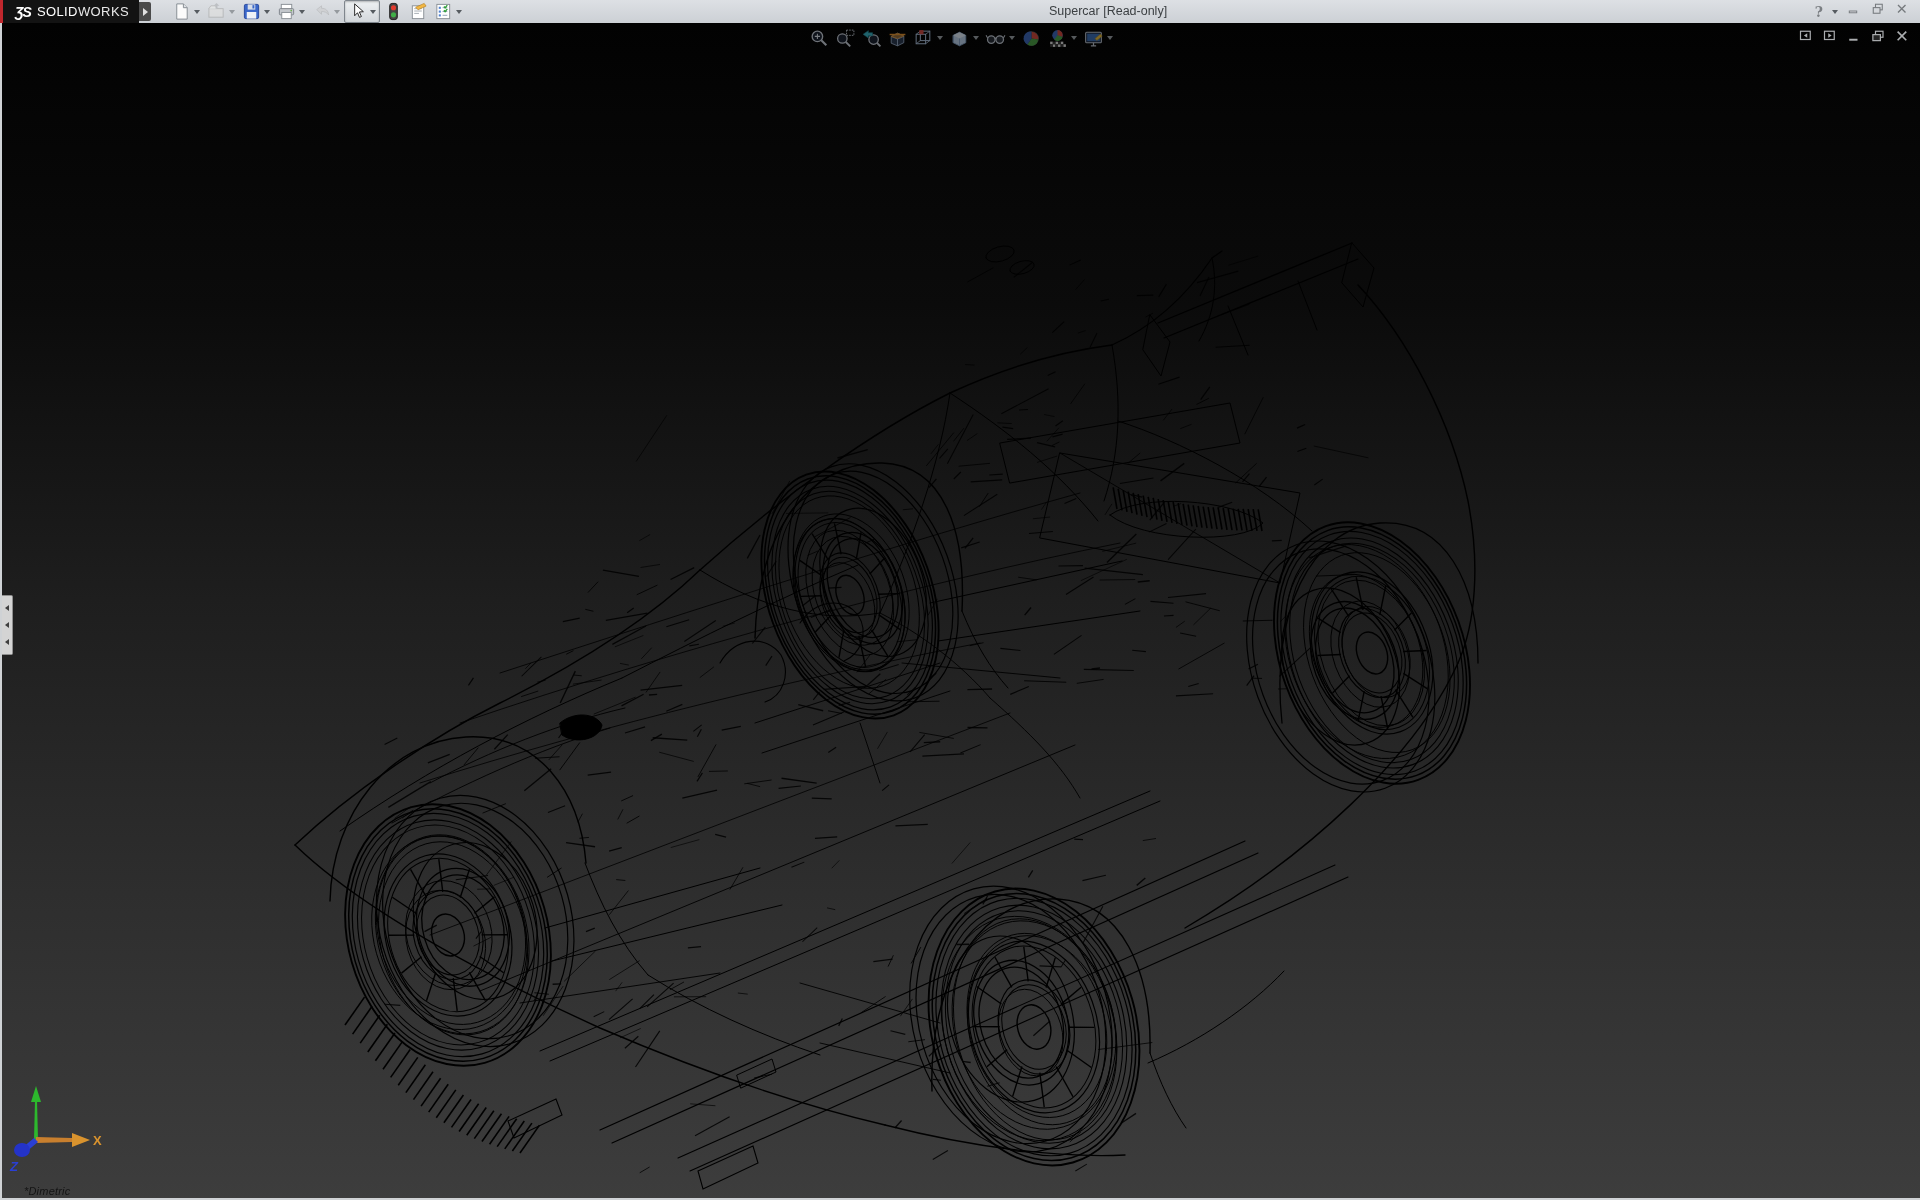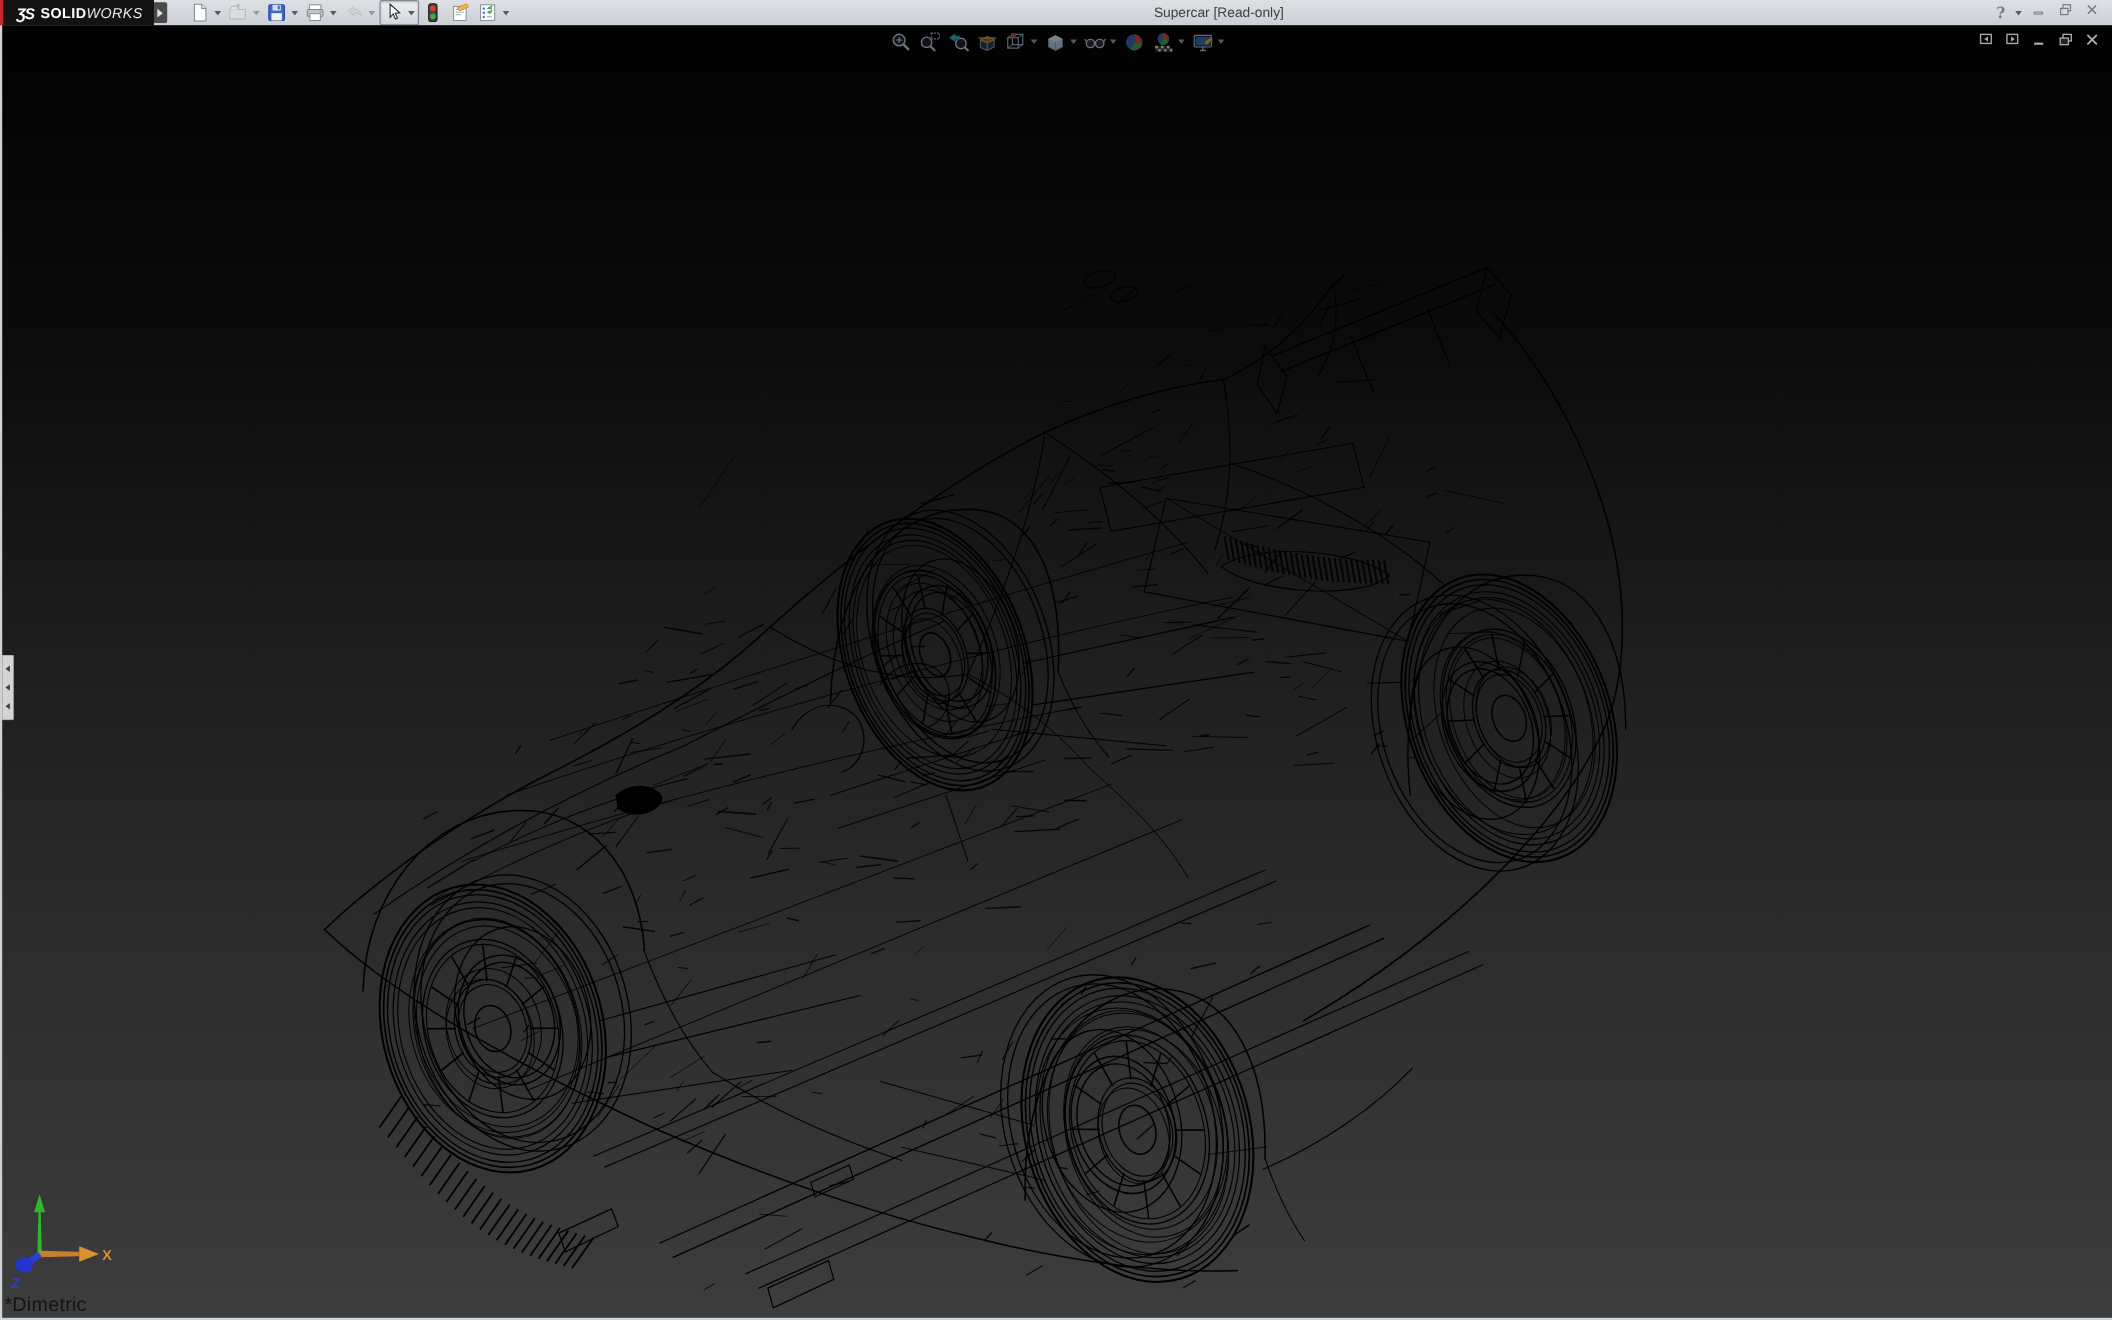--- a/index.html
+++ b/index.html
@@ -7,22 +7,22 @@
         font-family:"Liberation Sans",sans-serif;background:#14532d;user-select:none;}
   
   .titlebar{position:absolute;top:0;left:0;width:1920px;height:23px;
     background:linear-gradient(#dde0e4,#ccd0d5);border-bottom:1px solid #9ea3a8;
     display:flex;align-items:center;}
   .logo{height:23px;background:#131313;display:flex;align-items:center;gap:6px;
     padding:0 10px 0 0;position:relative;}
   .logo-red{width:3px;height:23px;background:#c1272d;margin-right:6px;}
   .logo-mark{color:#fff;font-style:italic;font-weight:bold;font-size:14px;letter-spacing:-1px;}
   .brand{color:#fff;font-size:13px;letter-spacing:.4px;}
-  .brand b{font-weight:700;margin-top:10px;}
-  .brand span{font-weight:400;color:#e8e8e8;font-style:italic;}
+  .brand b{font-weight:400;margin-top:10px;}
+  .brand span{font-weight:400;color:#e8e8e8;}
   .flyout{width:12px;height:19px;background:#4a4a4a;display:flex;align-items:center;
     justify-content:center;margin-right:18px;border-radius:0 2px 2px 0;}
   .flyout i{width:0;height:0;border-top:4px solid transparent;border-bottom:4px solid transparent;
     border-left:5px solid #e0e0e0;}
   .tb-toolbar{display:flex;align-items:center;height:23px;gap:1px;}
   .tb-group{display:flex;align-items:center;height:21px;padding:0 1px;}
   .tb-ic{width:22px;height:20px;display:flex;align-items:center;justify-content:center;}
   .tb-dd{width:10px;height:20px;display:flex;align-items:center;justify-content:center;}
   .tb-group.disabled .tb-ic{opacity:.45;filter:grayscale(.9);}
   .tb-group.disabled .dd3{opacity:.5;}
@@ -51,21 +51,21 @@
   .doc-ctrl{position:absolute;top:6px;right:10px;display:flex;align-items:center;gap:9px;}
   .doc-btn{display:flex;align-items:center;justify-content:center;opacity:.85;}
   
   .fm-tab{position:absolute;left:2px;top:572px;width:10px;height:52px;background:#d4d4d4;
     border:1px solid #8f8f8f;border-left:none;border-radius:0 2px 2px 0;
     display:flex;flex-direction:column;justify-content:space-around;align-items:center;padding:3px 0;}
   .fm-arr{width:0;height:0;border-top:3.5px solid transparent;border-bottom:3.5px solid transparent;
     border-right:4.5px solid #3f3f3f;}
   
   .triad{position:absolute;left:8px;bottom:26px;}
-  .orient-label{position:absolute;left:4px;bottom:3px;font-size:18px;color:#141414;letter-spacing:.2px;}
+  .orient-label{position:absolute;left:24px;bottom:3px;font-size:11px;color:#141414;letter-spacing:.2px;font-style:italic;}
 </style>
 </head>
 <body>
 
 <div id="root">
 
   <header class="titlebar">
     <div class="logo">
       <span class="logo-red"></span>
       <span class="logo-mark">ƷS</span>

